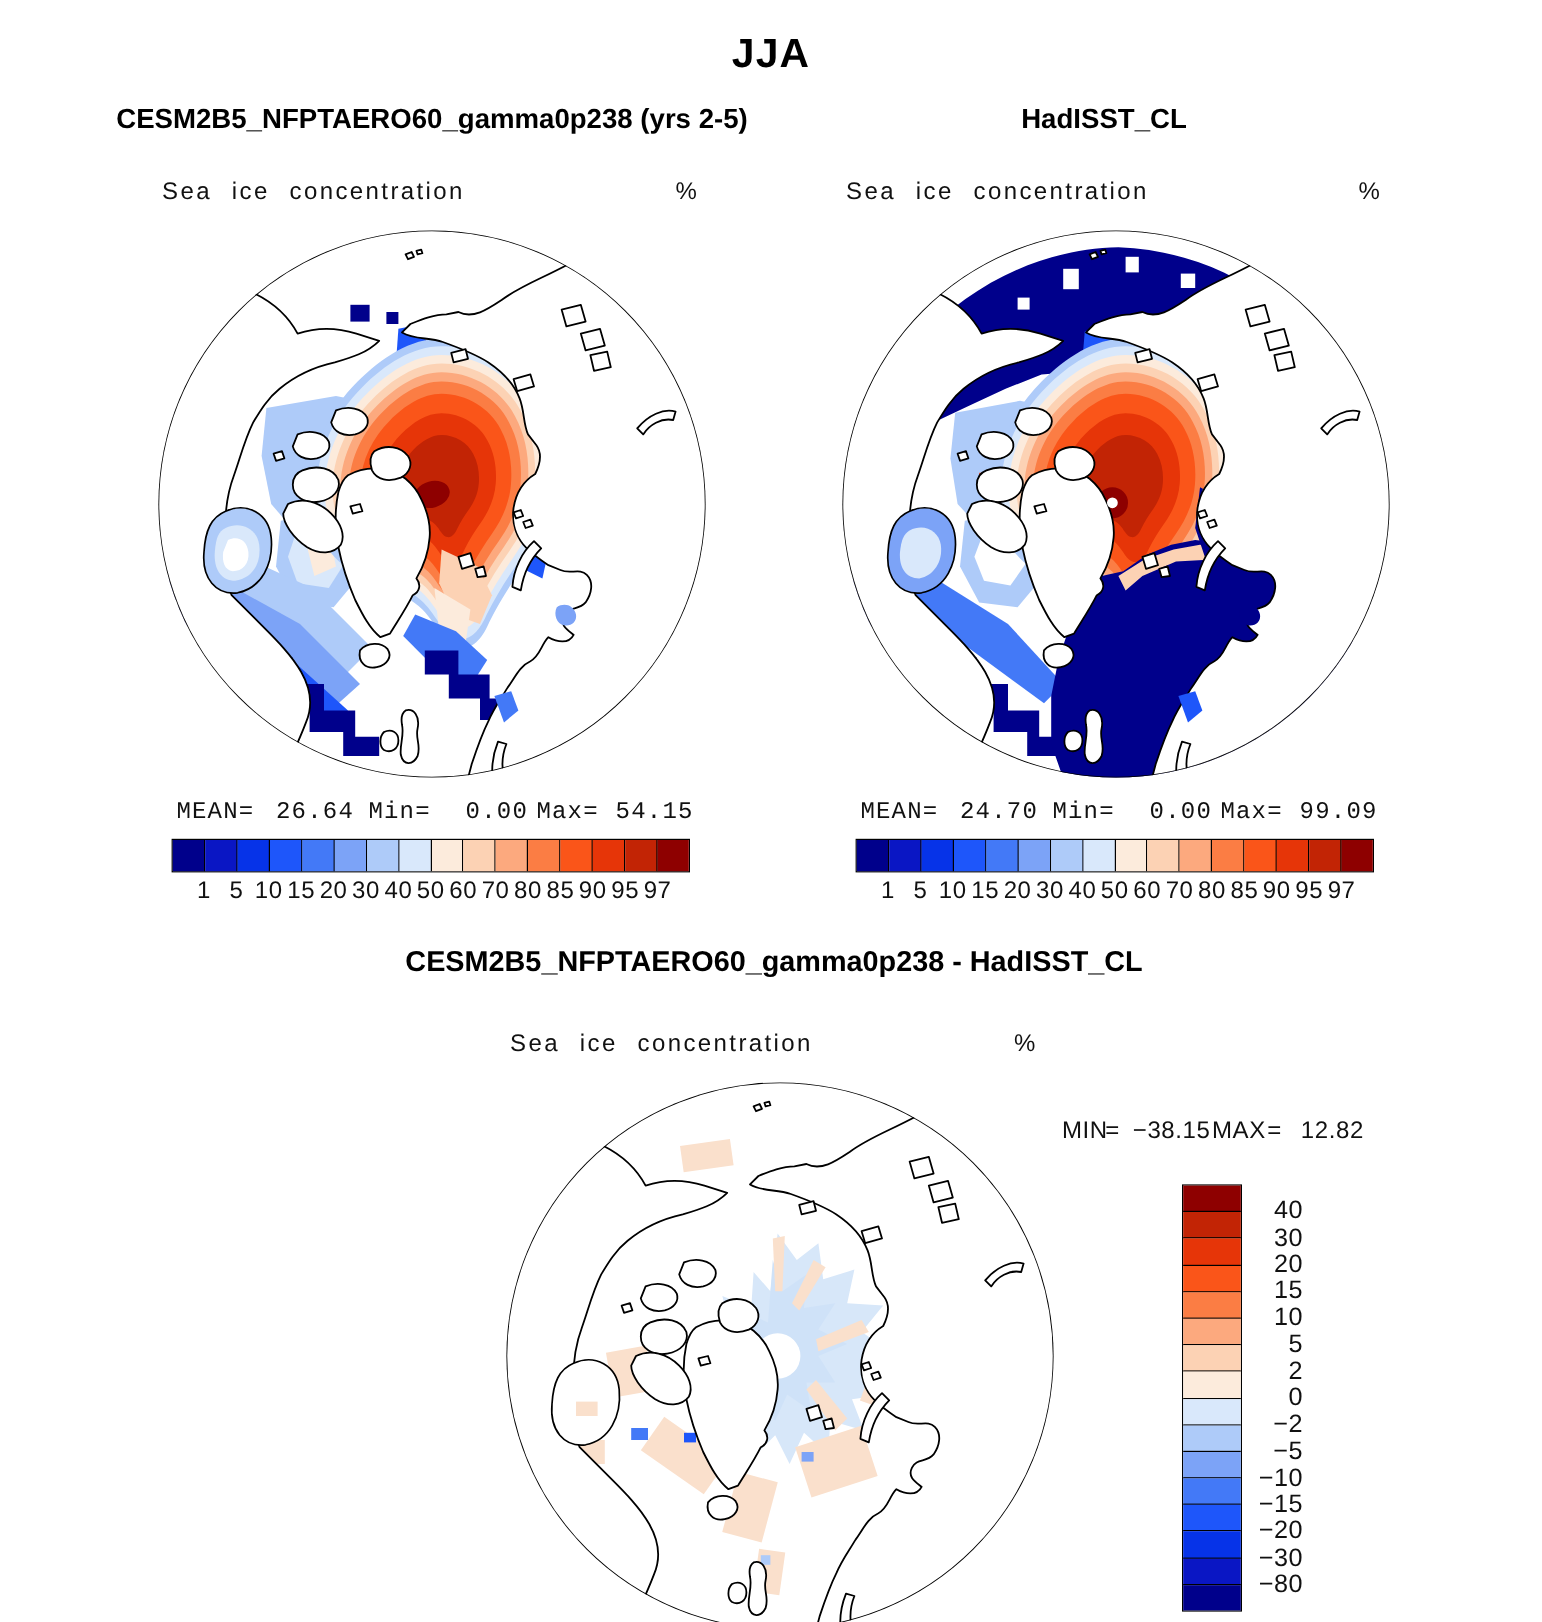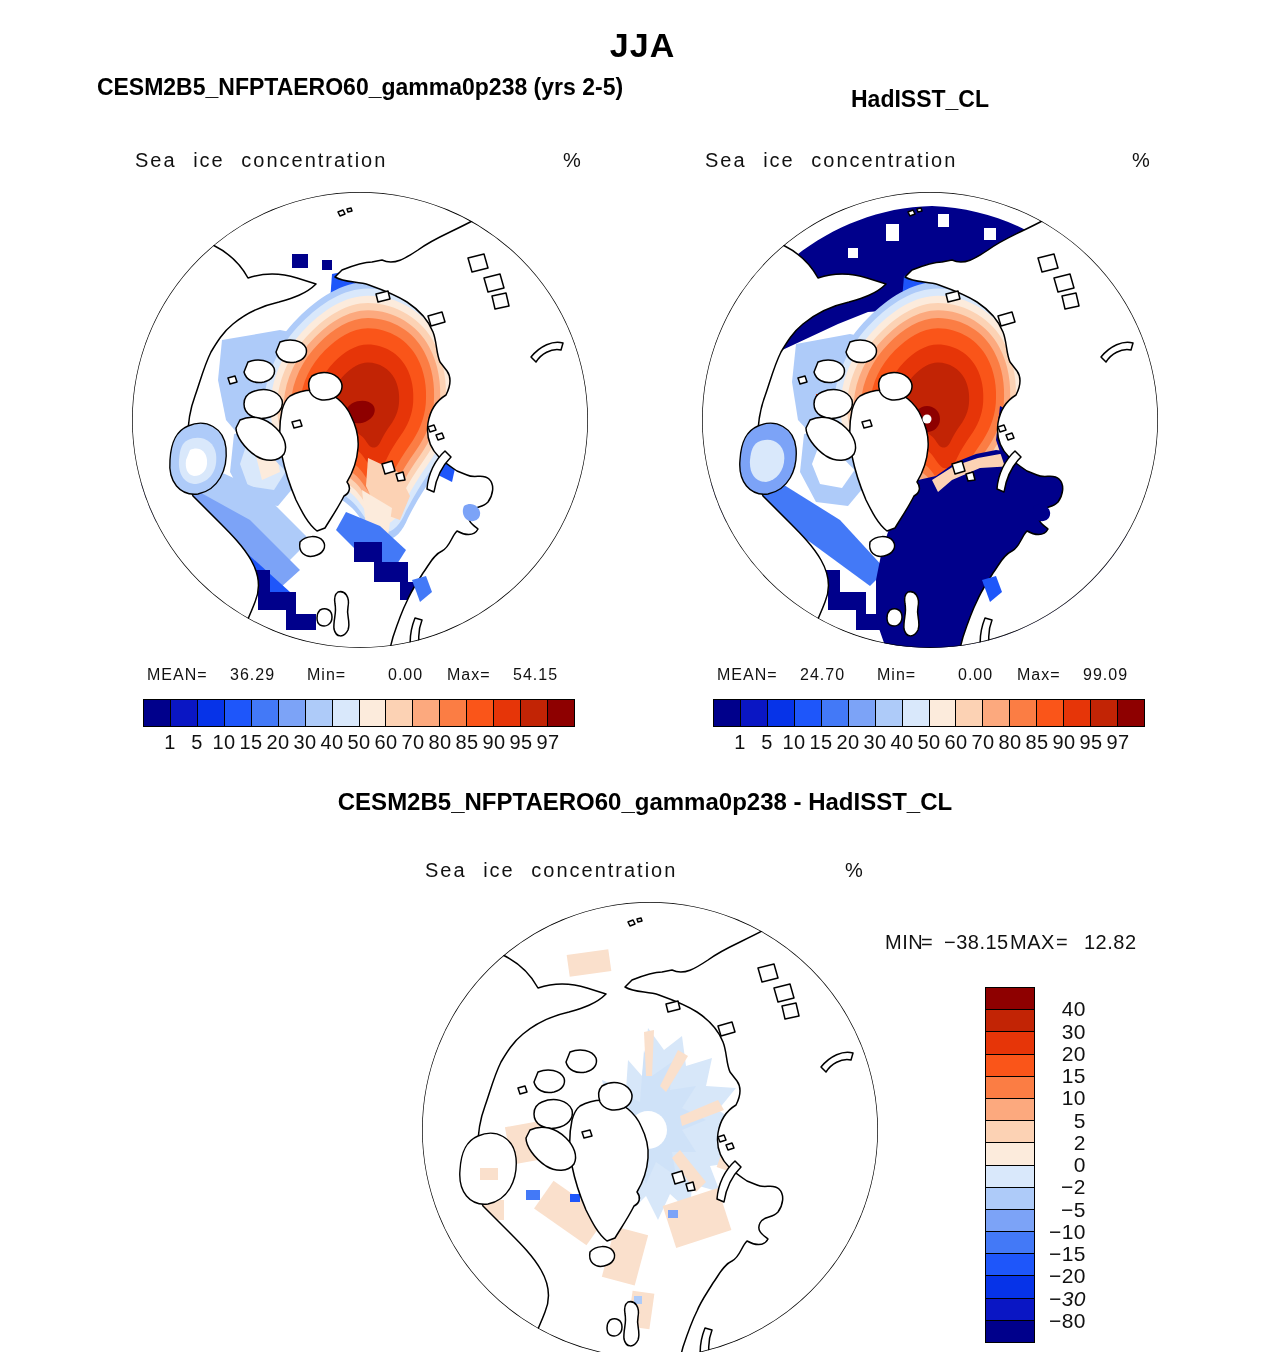--- a/index.html
+++ b/index.html
@@ -3,27 +3,27 @@
 <meta charset="utf-8">
 <style>
   html,body{margin:0;padding:0;}
   body{
     position:relative;width:1285px;height:1352px;background:#fff;overflow:hidden;
     font-family:"Liberation Sans",sans-serif;color:#000;
   }
   .abs{position:absolute;}
   .season-title{top:26px;left:0;width:1285px;text-align:center;font-size:34px;font-weight:bold;letter-spacing:1px;}
   .panel-title{font-size:23px;font-weight:bold;text-align:center;white-space:nowrap;}
-  .pt-model{top:74px;left:40px;width:640px;text-align:center;}
+  .pt-model{top:86px;left:40px;width:640px;text-align:center;}
   .pt-obs{top:86px;left:660px;width:520px;}
   .pt-diff{top:788px;left:300px;width:690px;font-size:24px;}
   .ncl{font-size:20px;font-weight:400;letter-spacing:2px;color:#111;white-space:nowrap;}
   .field-label{word-spacing:9px;}
   .stats span{position:absolute;top:0;}
-  .stats{height:24px;font-size:16px;letter-spacing:1px;color:#111;}
+  .stats{height:24px;font-size:20px;letter-spacing:1px;color:#111;font-family:Liberation Mono, monospace;}
   .cbar{display:flex;border:1.6px solid #000;box-sizing:border-box;}
   .cbar .cbcell{flex:1 1 0;border-right:1.6px solid #000;}
   .cbar .cbcell:last-child{border-right:none;}
   .cticks{position:absolute;height:26px;}
   .cticks span{position:absolute;top:0;transform:translateX(-50%);font-size:20px;letter-spacing:0.5px;color:#111;white-space:nowrap;}
   .vbar{display:flex;flex-direction:column;border:1.6px solid #000;box-sizing:border-box;}
   .vbar .cbcell{flex:1 1 0;border-bottom:1.6px solid #000;}
   .vbar .cbcell:last-child{border-bottom:none;}
   .vticks{position:absolute;}
   .vticks span{position:absolute;right:0;transform:translateY(-50%);font-size:21px;letter-spacing:0.5px;color:#111;white-space:nowrap;}
@@ -203,21 +203,21 @@
     <path fill="#00008B" d="M 334,316 C 340,312 348,314 350,322 C 351,328 346,332 340,331 C 334,330 331,322 334,316 Z"></path>
     <path fill="#1E56FA" d="M 282,390 L 296,386 L 302,402 L 290,412 Z"></path>
 
     <circle cx="227" cy="229" r="4.5" fill="#ffffff"></circle>
     <circle cx="230" cy="230" r="228" fill="none" stroke="#000" stroke-width="1.4"></circle>
   </g>
 </svg>
 
 <div class="abs stats" style="left:130px;top:666px;width:460px;">
   <span style="left:17px">MEAN=</span>
-  <span style="left:100px">36.29</span>
+  <span style="left:100px">26.64</span>
   <span style="left:177px">Min=</span>
   <span style="left:258px">0.00</span>
   <span style="left:317px">Max=</span>
   <span style="left:383px">54.15</span>
 </div>
 <div class="abs stats" style="left:700px;top:666px;width:460px;">
   <span style="left:17px">MEAN=</span>
   <span style="left:100px">24.70</span>
   <span style="left:177px">Min=</span>
   <span style="left:258px">0.00</span>
@@ -373,15 +373,15 @@
     <span style="top: 25%;">15</span>
     <span style="top: 31.25%;">10</span>
     <span style="top: 37.5%;">5</span>
     <span style="top: 43.75%;">2</span>
     <span style="top: 50%;">0</span>
     <span style="top: 56.25%;">−2</span>
     <span style="top: 62.5%;">−5</span>
     <span style="top: 68.75%;">−10</span>
     <span style="top: 75%; margin-left: 19px;">−15</span>
     <span style="top: 81.25%; margin-left: 44px;">−20</span>
-    <span style="top: 87.5%; font-style: italic;">−30</span>
+    <span style="top: 87.5%;">−30</span>
     <span style="top: 93.75%;">−80</span>
   </div>
 
 </body></html>

